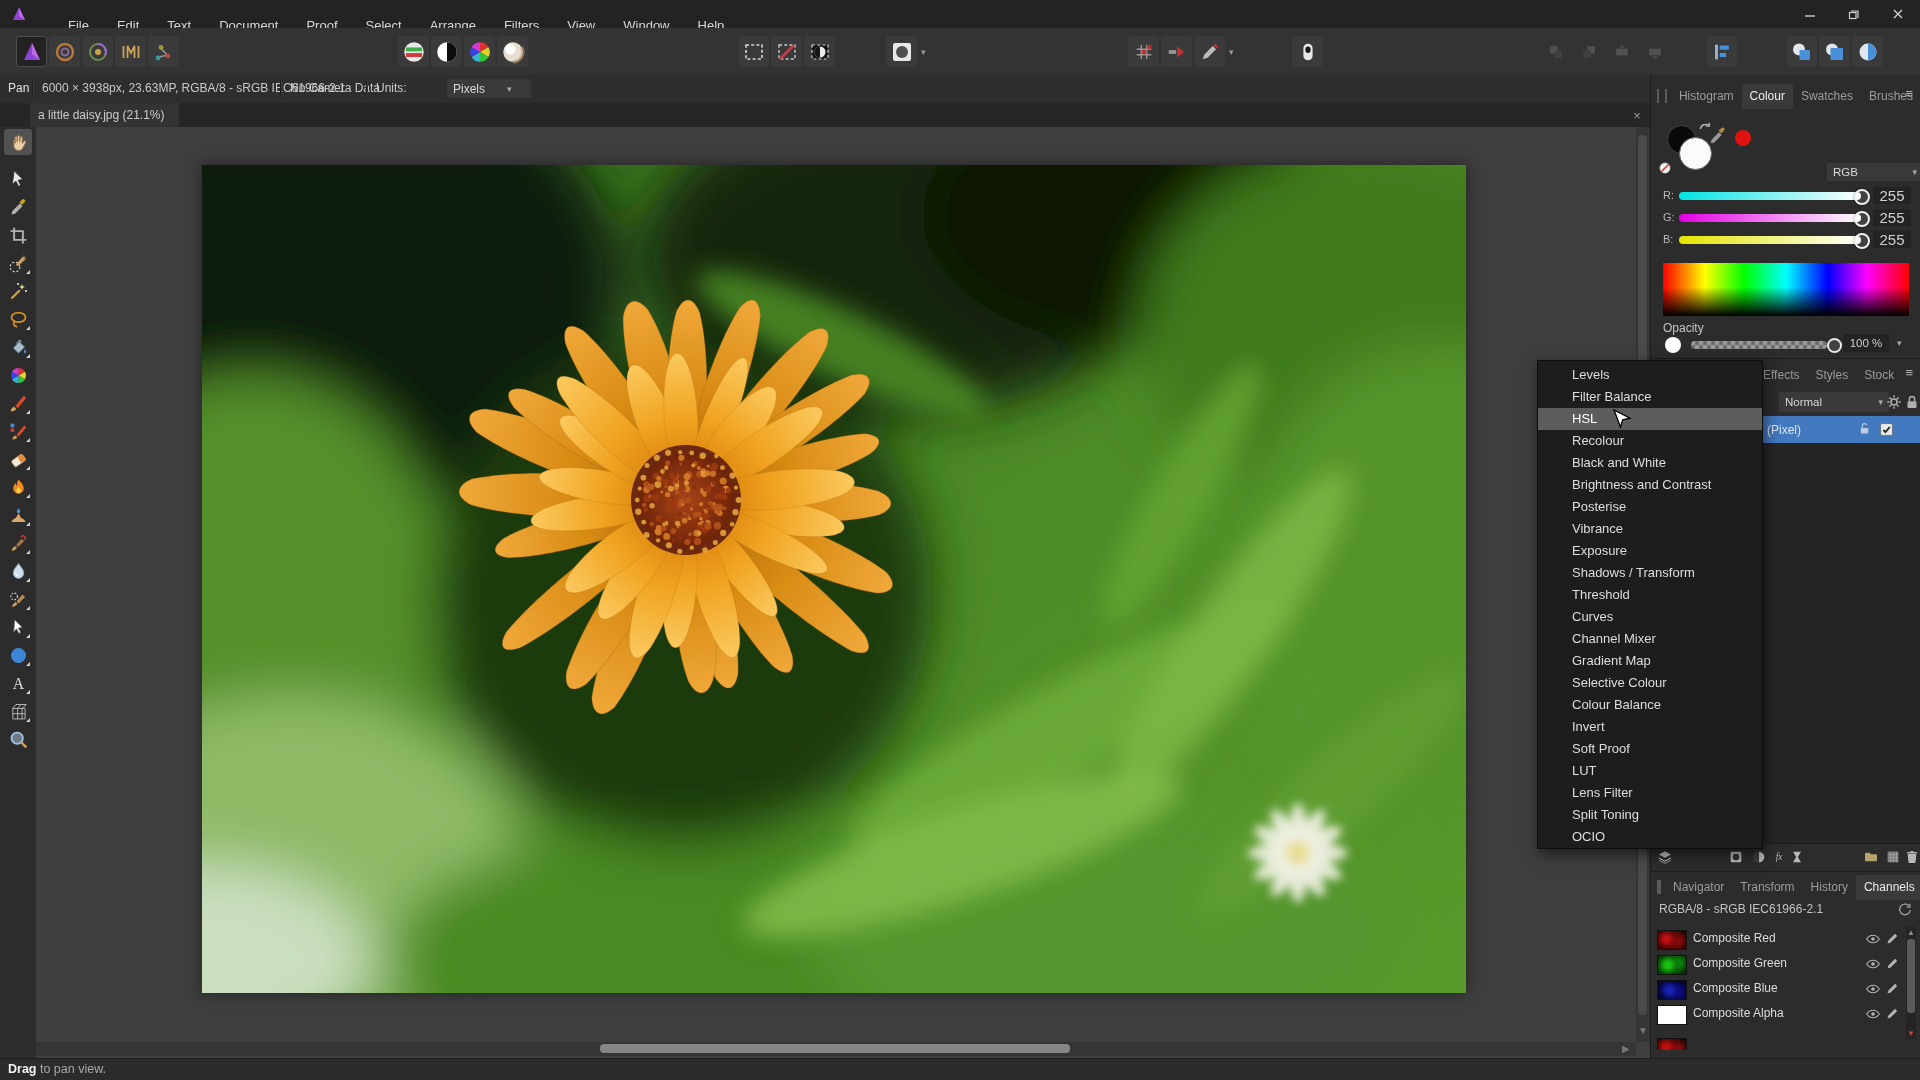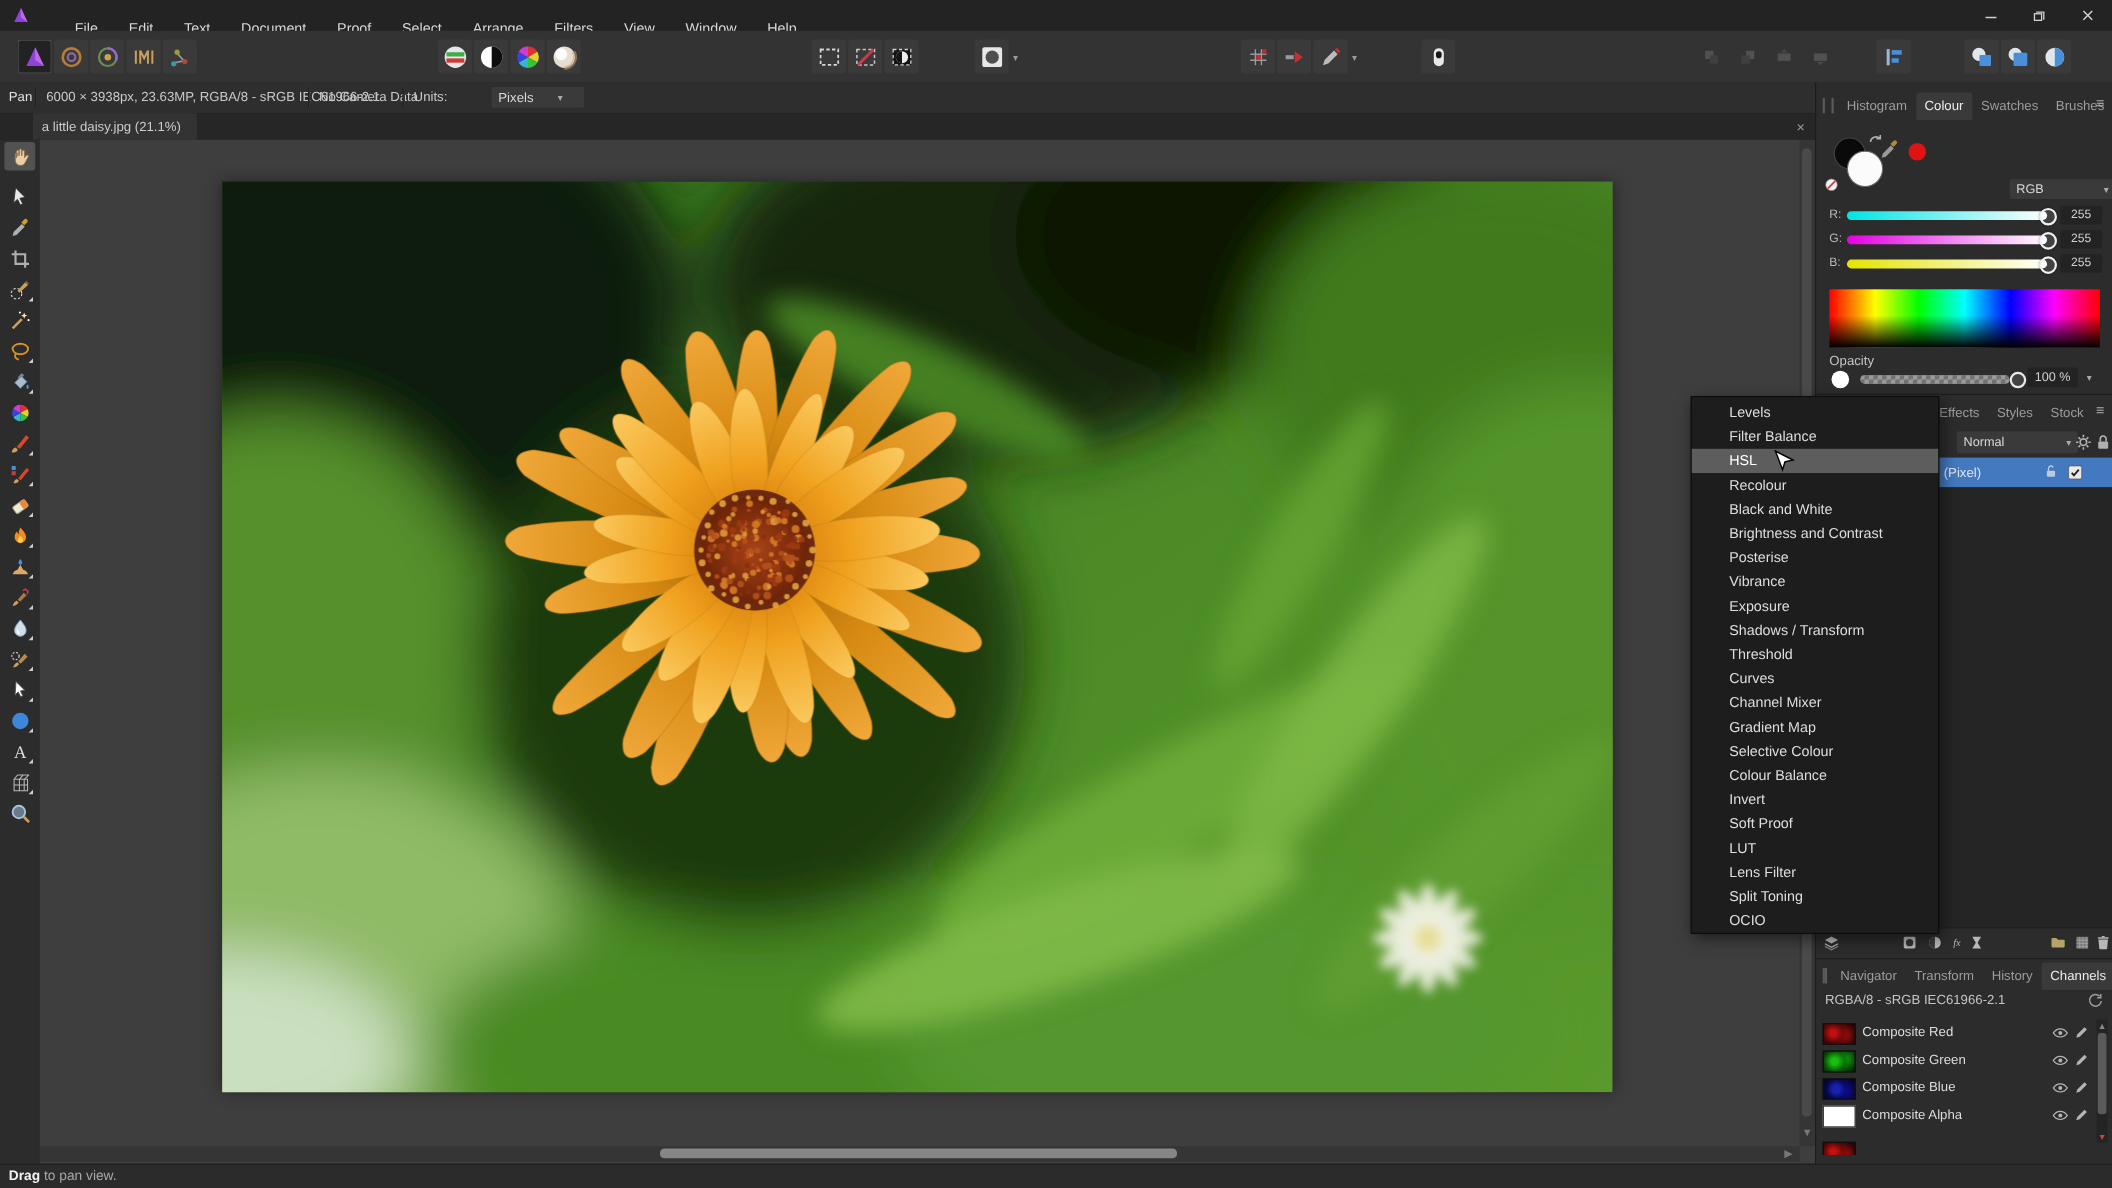--- a/index.html
+++ b/index.html
@@ -54,21 +54,21 @@
   .pmenu-icon{position:absolute;right:8px;bottom:6px;color:#b0b0b0;font-size:13px;line-height:10px;}
   .swcircle{position:absolute;border-radius:50%;}
   .rgbselect{position:absolute;left:176px;top:88px;width:84px;height:18px;background:#3a3a3a;border-radius:2px;font-size:11.5px;color:#d8d8d8;display:flex;align-items:center;padding:0 6px;justify-content:space-between;}
   .sliderrow{position:absolute;left:0;width:270px;height:16px;}
   .sl-label{position:absolute;left:12px;top:1px;font-size:11px;color:#b8b8b8;}
   .sl-track{position:absolute;left:28px;top:4px;width:182px;height:8px;border-radius:4px;}
   .sl-track.r{background:linear-gradient(to right,#00e4e4,#ffffff);}
   .sl-track.g{background:linear-gradient(to right,#e400e4,#ffffff);}
   .sl-track.b{background:linear-gradient(to right,#e4e400,#ffffff);}
   .sl-handle{position:absolute;left:203px;top:1px;width:12px;height:12px;border:2px solid #f0f0f0;border-radius:50%;background:rgba(255,255,255,.1);box-shadow:0 0 2px rgba(0,0,0,.6);}
-  .sl-value{position:absolute;left:222px;top:-1px;width:38px;height:17px;background:#232323;border-radius:2px;font-size:11px;color:#d0d0d0;text-align:center;line-height:17px;}
+  .sl-value{position:absolute;left:222px;top:-1px;width:38px;height:17px;background:#232323;border-radius:2px;font-size:15px;color:#d0d0d0;text-align:center;line-height:17px;}
   .spectrum{position:absolute;left:12px;top:188px;width:246px;height:53px;
     background-image:linear-gradient(to bottom,rgba(0,0,0,0) 8%, rgba(0,0,0,0) 45%, #000 100%),
     linear-gradient(to right,#f00,#ff0 17%,#0f0 33%,#0ff 50%,#00f 67%,#f0f 83%,#f00);}
   .op-label{position:absolute;left:12px;top:246px;font-size:12px;color:#c4c4c4;}
   .op-circle{position:absolute;left:14px;top:262px;width:16px;height:16px;border-radius:50%;background:#fff;}
   .op-track{position:absolute;left:40px;top:266px;width:136px;height:8px;border-radius:4px;background-color:#9a9a9a;
     background-image:linear-gradient(45deg,#6f6f6f 25%,transparent 25%,transparent 75%,#6f6f6f 75%),linear-gradient(45deg,#6f6f6f 25%,transparent 25%,transparent 75%,#6f6f6f 75%);
     background-size:8px 8px;background-position:0 0,4px 4px;}
   .op-handle{position:absolute;left:176px;top:263px;width:11px;height:11px;border:2px solid #e8e8e8;border-radius:50%;background:rgba(255,255,255,.1);}
   .op-value{position:absolute;left:192px;top:259px;width:46px;height:18px;background:#232323;border-radius:2px;font-size:11.5px;color:#d0d0d0;text-align:center;line-height:18px;}

